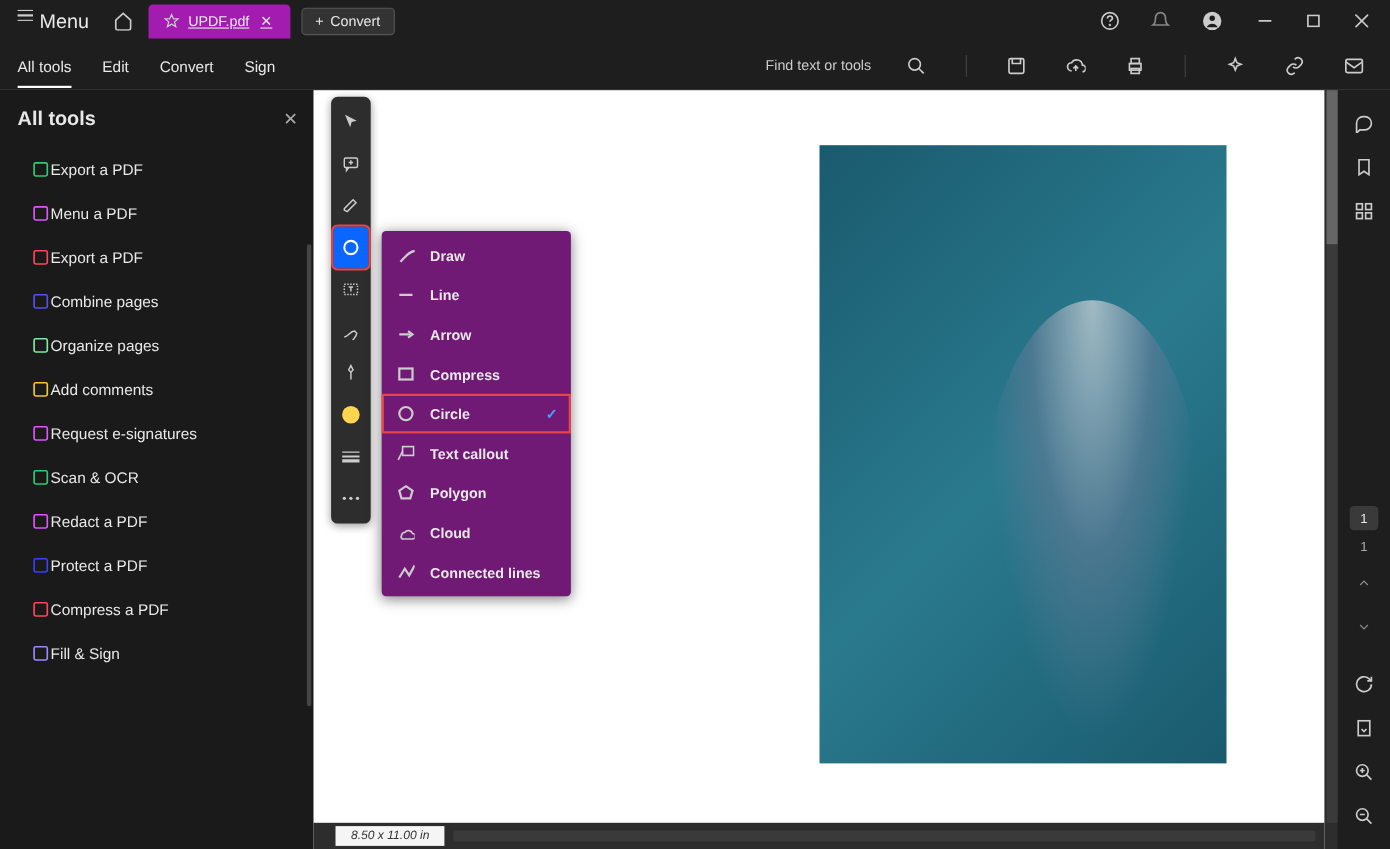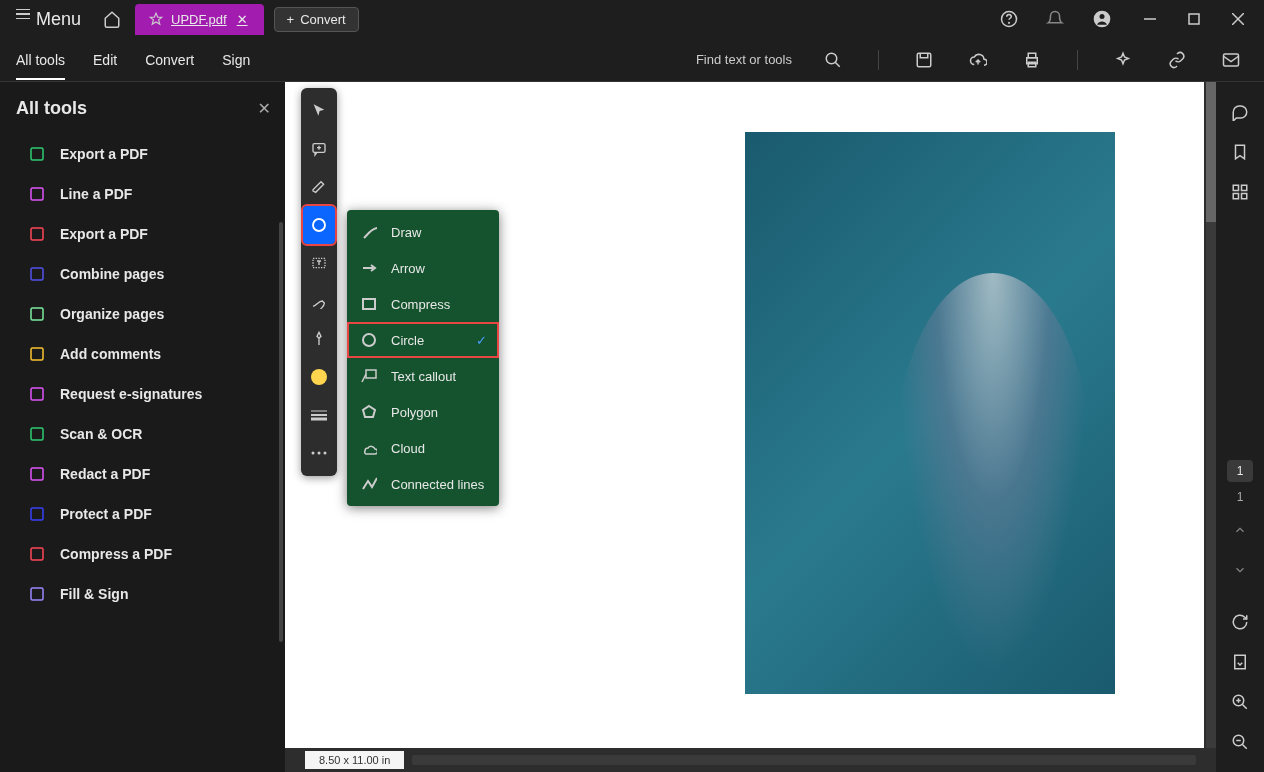--- a/index.html
+++ b/index.html
@@ -31,50 +31,50 @@
 
 
 .main { display: flex; height: calc(100% - 82px); }
 
 
 .sidebar { width: 285px; background: #1a1a1a; padding: 16px 6px 16px 16px; position: relative; }
 .sidebar-header { display: flex; align-items: center; justify-content: space-between; margin-bottom: 16px; padding-right: 8px; }
 .sidebar-title { font-size: 18px; font-weight: 600; }
 .sidebar-close { cursor: pointer; color: #aaa; }
 .sidebar-list { display: flex; flex-direction: column; gap: 2px; overflow-y: auto; max-height: calc(100% - 50px); }
-.sidebar-item { display: flex; align-items: center; gap: 14px; padding: 10px 12px; cursor: pointer; border-radius: 4px; font-size: 14px; font-weight: bold; }
+.sidebar-item { display: flex; align-items: center; padding: 10px 12px; cursor: pointer; border-radius: 4px; font-size: 14px; }
 .sidebar-icon { width: 18px; height: 18px; display: flex; align-items: center; justify-content: center; }
 .sidebar-scroll { position: absolute; right: 2px; top: 140px; width: 4px; height: 420px; background: #444; border-radius: 2px; }
 
 
 .canvas-area { flex: 1; background: #2d2d2d; position: relative; display: flex; }
 .page-wrap { flex: 1; background: #fff; margin: 0 12px 0 0; position: relative; }
 .page-scroll { position: absolute; right: 0; top: 0; width: 10px; bottom: 24px; background: #3a3a3a; }
 .page-thumb { position: absolute; right: 0; top: 0; width: 10px; height: 140px; background: #666; }
 
 
 .vtools { position: absolute; left: 16px; top: 6px; width: 36px; background: #2d2d2d; border-radius: 6px; box-shadow: 0 2px 8px rgba(0,0,0,0.4); display: flex; flex-direction: column; align-items: center; padding: 4px 0; }
 .vtool { width: 32px; height: 38px; display: flex; align-items: center; justify-content: center; cursor: pointer; position: relative; }
 .vtool.active { background: #0a66ff; border-radius: 4px; outline: 2px solid #e94545; }
 .yellow-dot { width: 16px; height: 16px; background: #ffd54f; border-radius: 50%; }
 
 
-.flyout { position: absolute; left: 62px; top: 128px; width: 152px; background: #14532d; border-radius: 4px; box-shadow: 0 2px 12px rgba(0,0,0,0.5); padding: 4px 0; }
+.flyout { position: absolute; left: 62px; top: 128px; width: 172px; background: #701a75; border-radius: 4px; box-shadow: 0 2px 12px rgba(0,0,0,0.5); padding: 4px 0; font-weight: bold; }
 .flyout-item { display: flex; align-items: center; gap: 14px; padding: 10px 14px; cursor: pointer; font-size: 13px; position: relative; }
 .flyout-item.selected { outline: 2px solid #e94545; outline-offset: -2px; }
 .flyout-check { position: absolute; right: 12px; color: #4a9eff; }
 .flyout-icon { width: 16px; height: 16px; display: flex; align-items: center; justify-content: center; }
 
 
 .photo { position: absolute; left: 460px; top: 50px; width: 370px; height: 562px; background: linear-gradient(135deg, #1a5a6e 0%, #2a7a8e 50%, #1a5a6e 100%); }
 .photo::before { content: ''; position: absolute; left: 40%; top: 25%; width: 200px; height: 400px; background: radial-gradient(ellipse at top, #d4d8dc 0%, #5a7a95 40%, transparent 70%); border-radius: 50% 50% 30% 30%; opacity: 0.7; }
 
 
 .status { position: absolute; bottom: 0; left: 0; right: 0; height: 24px; background: #2d2d2d; display: flex; align-items: center; }
-.status-size { background: #f5f5f5; color: #333; padding: 3px 14px; font-size: 11px; margin-left: 20px; }
+.status-size { background: #f5f5f5; color: #333; padding: 3px 14px; font-size: 11px; margin-left: 20px; font-style: italic; }
 .status-bar { flex: 1; height: 10px; background: #3a3a3a; margin: 0 8px; border-radius: 2px; position: relative; }
 
 
 .right-rail { width: 48px; background: #1e1e1e; display: flex; flex-direction: column; align-items: center; padding: 12px 0; gap: 4px; }
 .rail-btn { width: 36px; height: 36px; display: flex; align-items: center; justify-content: center; cursor: pointer; border-radius: 4px; }
 .rail-page { background: #3a3a3a; border-radius: 4px; padding: 4px 10px; font-size: 12px; margin-top: auto; }
 .rail-page-total { font-size: 12px; color: #aaa; padding: 4px; }
 .rail-sep { flex: 0 0 8px; }
 
 svg { display: block; }
@@ -219,21 +219,21 @@
             </svg>
           </span>
           <span>Export a PDF</span>
         </div>
         <div class="sidebar-item">
           <span class="sidebar-icon">
             <svg width="18" height="18" viewBox="0 0 24 24" fill="none" stroke="#e056fd" stroke-width="2">
               <rect x="4" y="4" width="16" height="16" rx="2"></rect>
             </svg>
           </span>
-          <span>Line a PDF</span>
+          <span>Menu a PDF</span>
         </div>
         <div class="sidebar-item">
           <span class="sidebar-icon">
             <svg width="18" height="18" viewBox="0 0 24 24" fill="none" stroke="#ff4757" stroke-width="2">
               <rect x="4" y="4" width="16" height="16" rx="2"></rect>
             </svg>
           </span>
           <span>Export a PDF</span>
         </div>
         <div class="sidebar-item">
@@ -379,20 +379,28 @@
             <span class="flyout-icon">
               <svg width="16" height="16" viewBox="0 0 16 16">
                 <path d="M3 14c4-4 8-10 14-10" stroke="#ccc" stroke-width="2" fill="none"></path>
               </svg>
             </span>
             <span>Draw</span>
           </div>
           <div class="flyout-item">
             <span class="flyout-icon">
               <svg width="16" height="16" viewBox="0 0 16 16">
+                <line x1="2" y1="8" x2="14" y2="8" stroke="#ccc" stroke-width="2"></line>
+              </svg>
+            </span>
+            <span>Line</span>
+          </div>
+          <div class="flyout-item">
+            <span class="flyout-icon">
+              <svg width="16" height="16" viewBox="0 0 16 16">
                 <line x1="2" y1="8" x2="12" y2="8" stroke="#ccc" stroke-width="2"></line>
                 <path d="M10 5l4 3-4 3" stroke="#ccc" stroke-width="2" fill="none"></path>
               </svg>
             </span>
             <span>Arrow</span>
           </div>
           <div class="flyout-item">
             <span class="flyout-icon">
               <svg width="16" height="16" viewBox="0 0 16 16">
                 <rect x="2" y="3" width="12" height="10" stroke="#ccc" stroke-width="2" fill="none"></rect>

